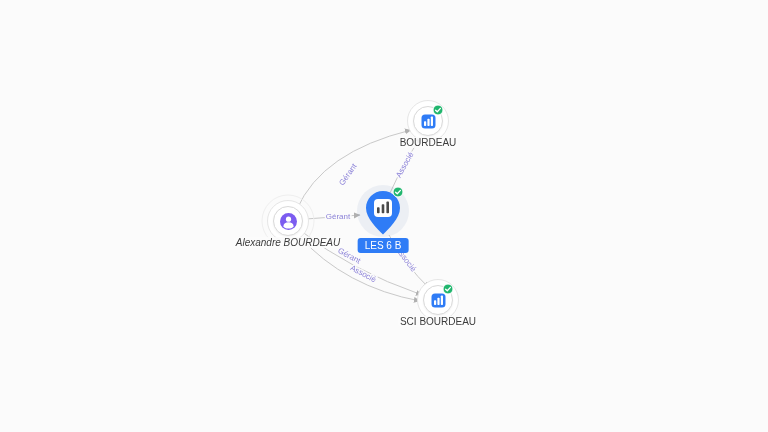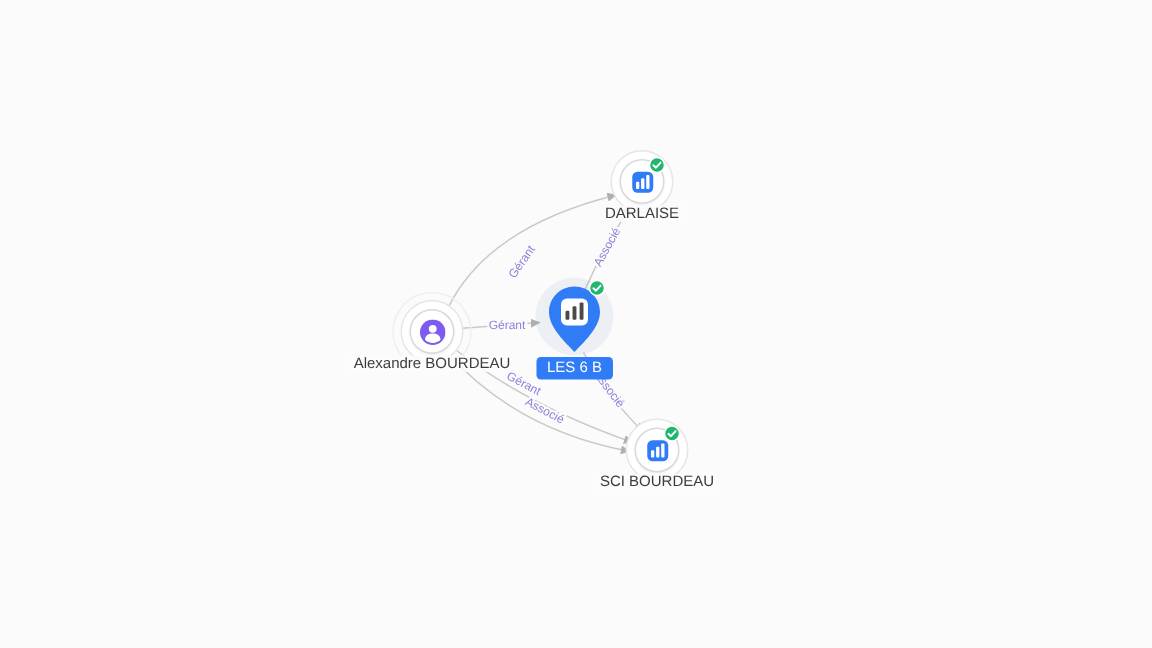--- a/index.html
+++ b/index.html
@@ -102,33 +102,33 @@
               <rect x="0.5" y="0.5" width="14" height="14" rx="3.5" fill="#2f7cf6"></rect>
               <rect x="3" y="7.2" width="2.2" height="4.8" rx="0.7" fill="#fff"></rect>
               <rect x="6.4" y="4.8" width="2.2" height="7.2" rx="0.7" fill="#fff"></rect>
               <rect x="9.8" y="2.6" width="2.2" height="9.4" rx="0.7" fill="#fff"></rect>
             </svg></span>
         </div>
         <div class="badge icon"><svg width="11" height="11" viewBox="0 0 11 11">
             <circle cx="5.5" cy="5.5" r="5" fill="#21b66e" stroke="#fff" stroke-width="1"></circle>
             <path d="M3.1 5.7 L4.8 7.3 L7.9 3.9" stroke="#fff" stroke-width="1.3" fill="none" stroke-linecap="round" stroke-linejoin="round"></path>
           </svg></div>
-        <div class="node-label" style="color: rgb(60, 60, 60);">DARLAISE</div>
+        <div class="node-label" style="color: rgb(60, 60, 60);">BOURDEAU</div>
       </div>
       <div class="node" style="left: 288px; top: 221px;">
         <div class="ring r2"></div>
         <div class="ring r3"></div>
         <div class="circle">
           <span class="icon"><svg width="17" height="17" viewBox="0 0 17 17">
               <circle cx="8.5" cy="8.5" r="8.5" fill="#7c5cf0"></circle>
               <circle cx="8.5" cy="6.2" r="2.6" fill="#fff"></circle>
               <path d="M3.4 13.3 C3.4 10.6 5.7 9.3 8.5 9.3 C11.3 9.3 13.6 10.6 13.6 13.3 L13.6 13.7 C12.3 14.9 10.5 15.6 8.5 15.6 C6.5 15.6 4.7 14.9 3.4 13.7 Z" fill="#fff"></path>
             </svg></span>
         </div>
-        <div class="node-label" style="color: rgb(60, 60, 60);">Alexandre BOURDEAU</div>
+        <div class="node-label" style="color: rgb(60, 60, 60); font-style: italic;">Alexandre BOURDEAU</div>
       </div>
       <div class="node" style="left: 383px; top: 213px;">
         <div class="halo"></div>
         <div class="pin icon"><svg width="38" height="46" viewBox="0 0 38 46">
             <path d="M19 1 C9.6 1 2 8.6 2 18 C2 28.5 13.5 38.8 19 44.6 C24.5 38.8 36 28.5 36 18 C36 8.6 28.4 1 19 1 Z" fill="#2f7cf6"></path>
             <rect x="10" y="9" width="18" height="18" rx="4" fill="#fff"></rect>
             <rect x="13" y="17.2" width="2.6" height="6" rx="0.8" fill="#4a4a4a"></rect>
             <rect x="17.7" y="14.2" width="2.6" height="9" rx="0.8" fill="#4a4a4a"></rect>
             <rect x="22.4" y="11.6" width="2.6" height="11.6" rx="0.8" fill="#4a4a4a"></rect>
           </svg></div>

